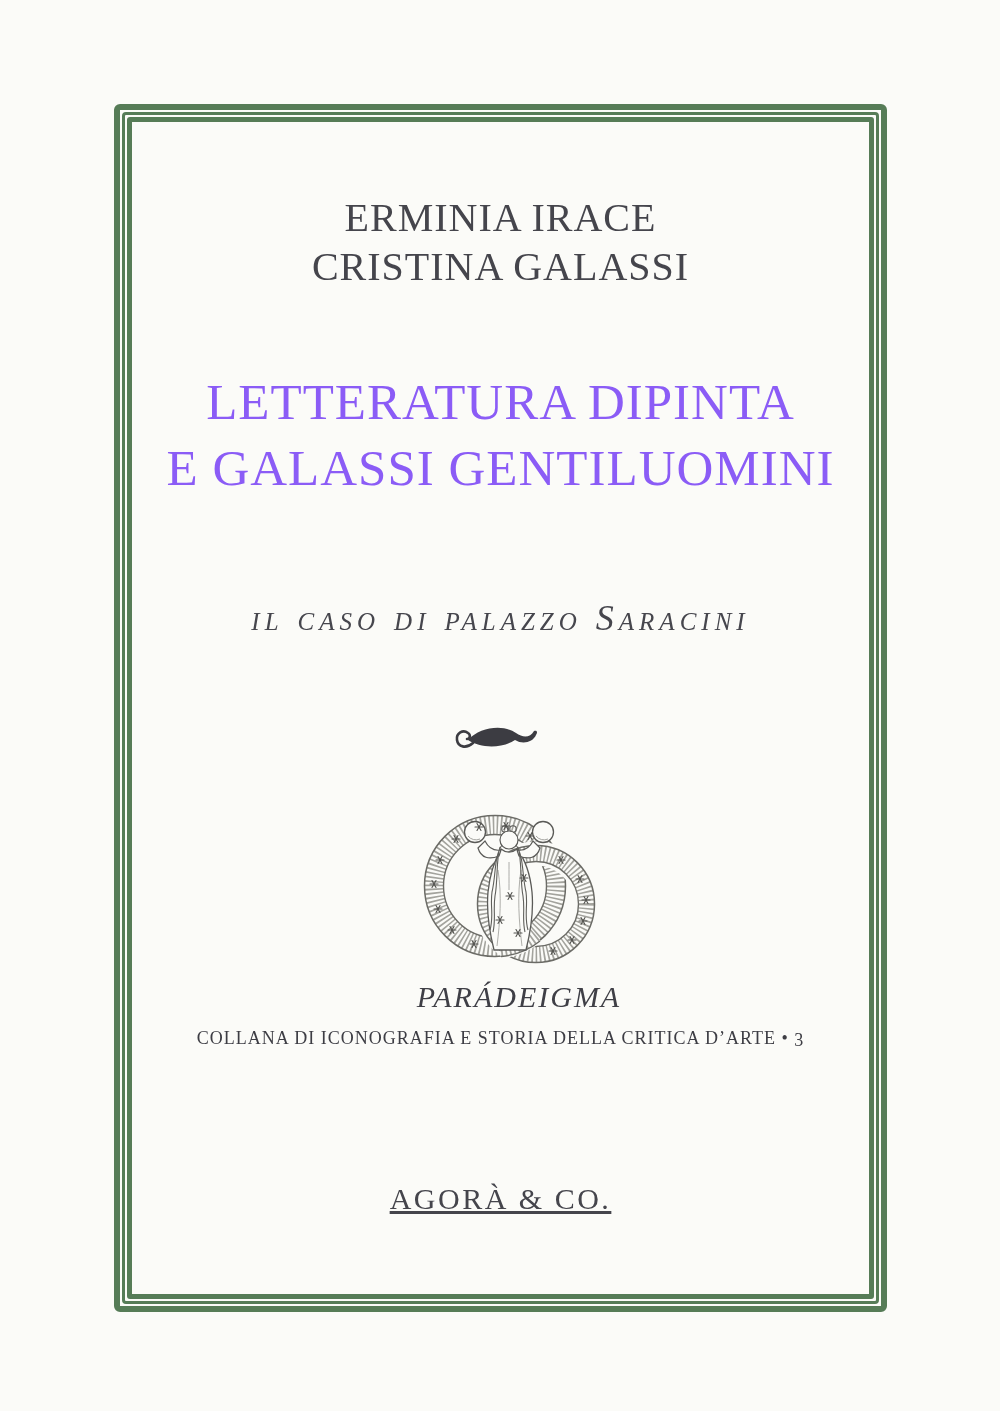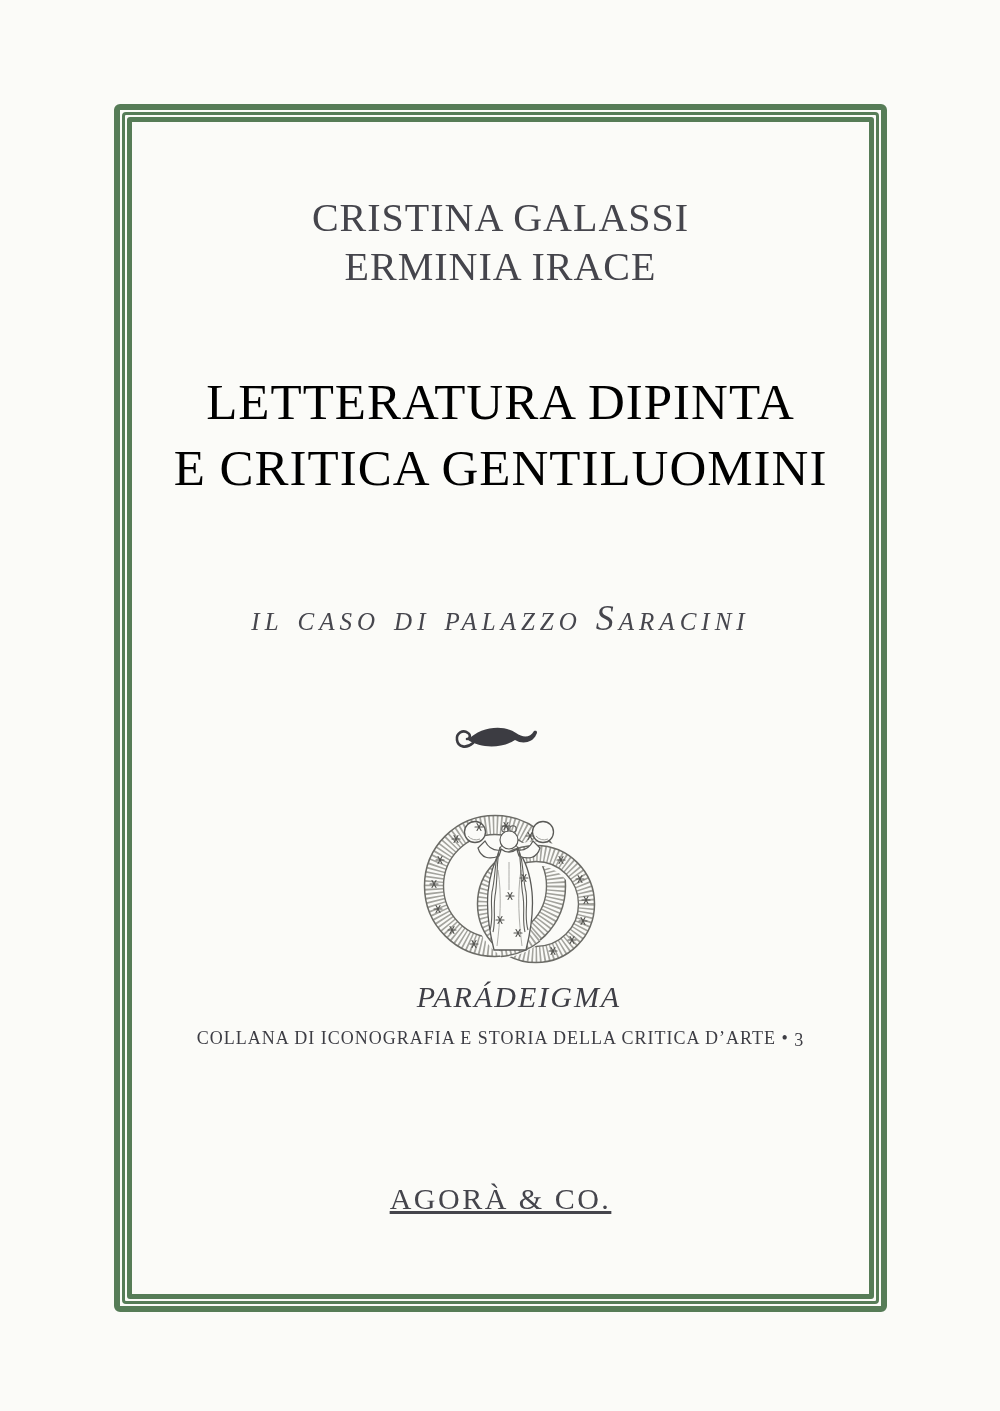--- a/index.html
+++ b/index.html
@@ -22,21 +22,21 @@
     box-sizing:border-box;height:100%;
     border:3px solid #567c57;border-radius:4px;padding:2px;
   }
   .frame-inner{
     box-sizing:border-box;height:100%;
     border:5px solid #567c57;border-radius:3px;
     position:relative;
   }
   .centered{position:absolute;left:0;right:0;text-align:center;}
   .authors{top:71px;font-size:40px;line-height:49px;letter-spacing:1px;color:#45454c;}
-  .title{top:247px;font-size:51px;line-height:66px;letter-spacing:1px;color:#000000;}
+  .title{top:247px;font-size:51px;line-height:66px;letter-spacing:1px;color:#8b5cf6;}
   .subtitle{
     top:468px;font-size:36px;line-height:56px;letter-spacing:5px;
     font-variant:small-caps;color:#46464d;font-style:italic;
   }
   .swash{top:595px;height:40px;}
   .swash svg{display:inline-block;}
   .emblem{top:678px;}
   .emblem svg{display:inline-block;transform:translateX(6px);}
   .series-name{
     top:856px;font-size:30px;line-height:38px;letter-spacing:2px;
@@ -54,27 +54,27 @@
 </head>
 <body>
 
 <div class="page">
 
   <div class="frame">
     <div class="frame-mid">
       <div class="frame-inner">
 
         <div class="centered authors">
+          <div>ERMINIA IRACE</div>
           <div>CRISTINA GALASSI</div>
-          <div>ERMINIA IRACE</div>
         </div>
 
         <div class="centered title">
           <div>LETTERATURA DIPINTA</div>
-          <div>E CRITICA GENTILUOMINI</div>
+          <div>E GALASSI GENTILUOMINI</div>
         </div>
 
         <div class="centered subtitle">il caso di palazzo Saracini</div>
 
         <div class="centered swash">
           <svg width="96" height="40" viewBox="0 0 96 40" aria-hidden="true">
             <path d="M20 26 C13 32 5 30 4 23 C3 16 10 12 15 16 C18 18 17 22 14 22" fill="none" stroke="#3c3c42" stroke-width="2.6" stroke-linecap="round"></path>
             <path d="M15 23 C27 10 50 7 63 16 C70 21 77 21 81 14 C84 13 85 15 83 18 C80 25 70 28 62 23 C48 32 27 31 15 23 Z" fill="#3c3c42"></path>
           </svg>
         </div>

